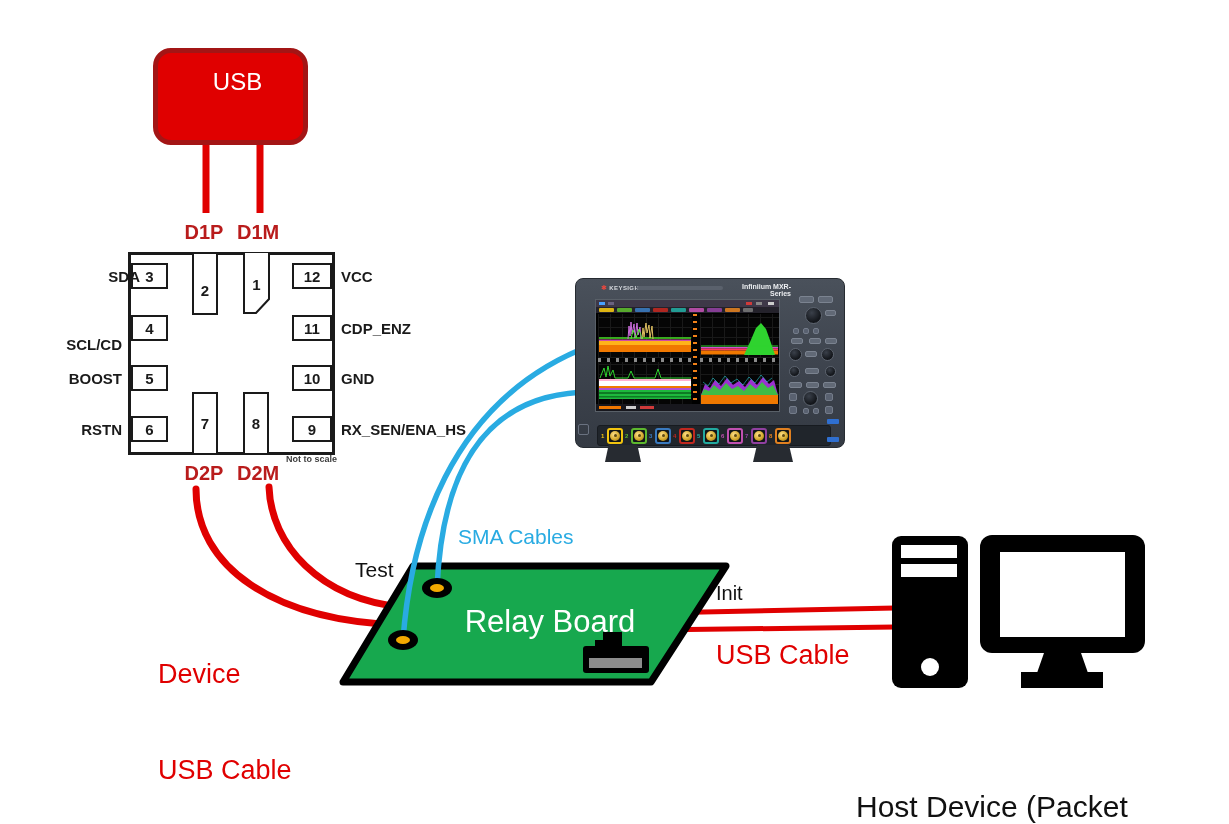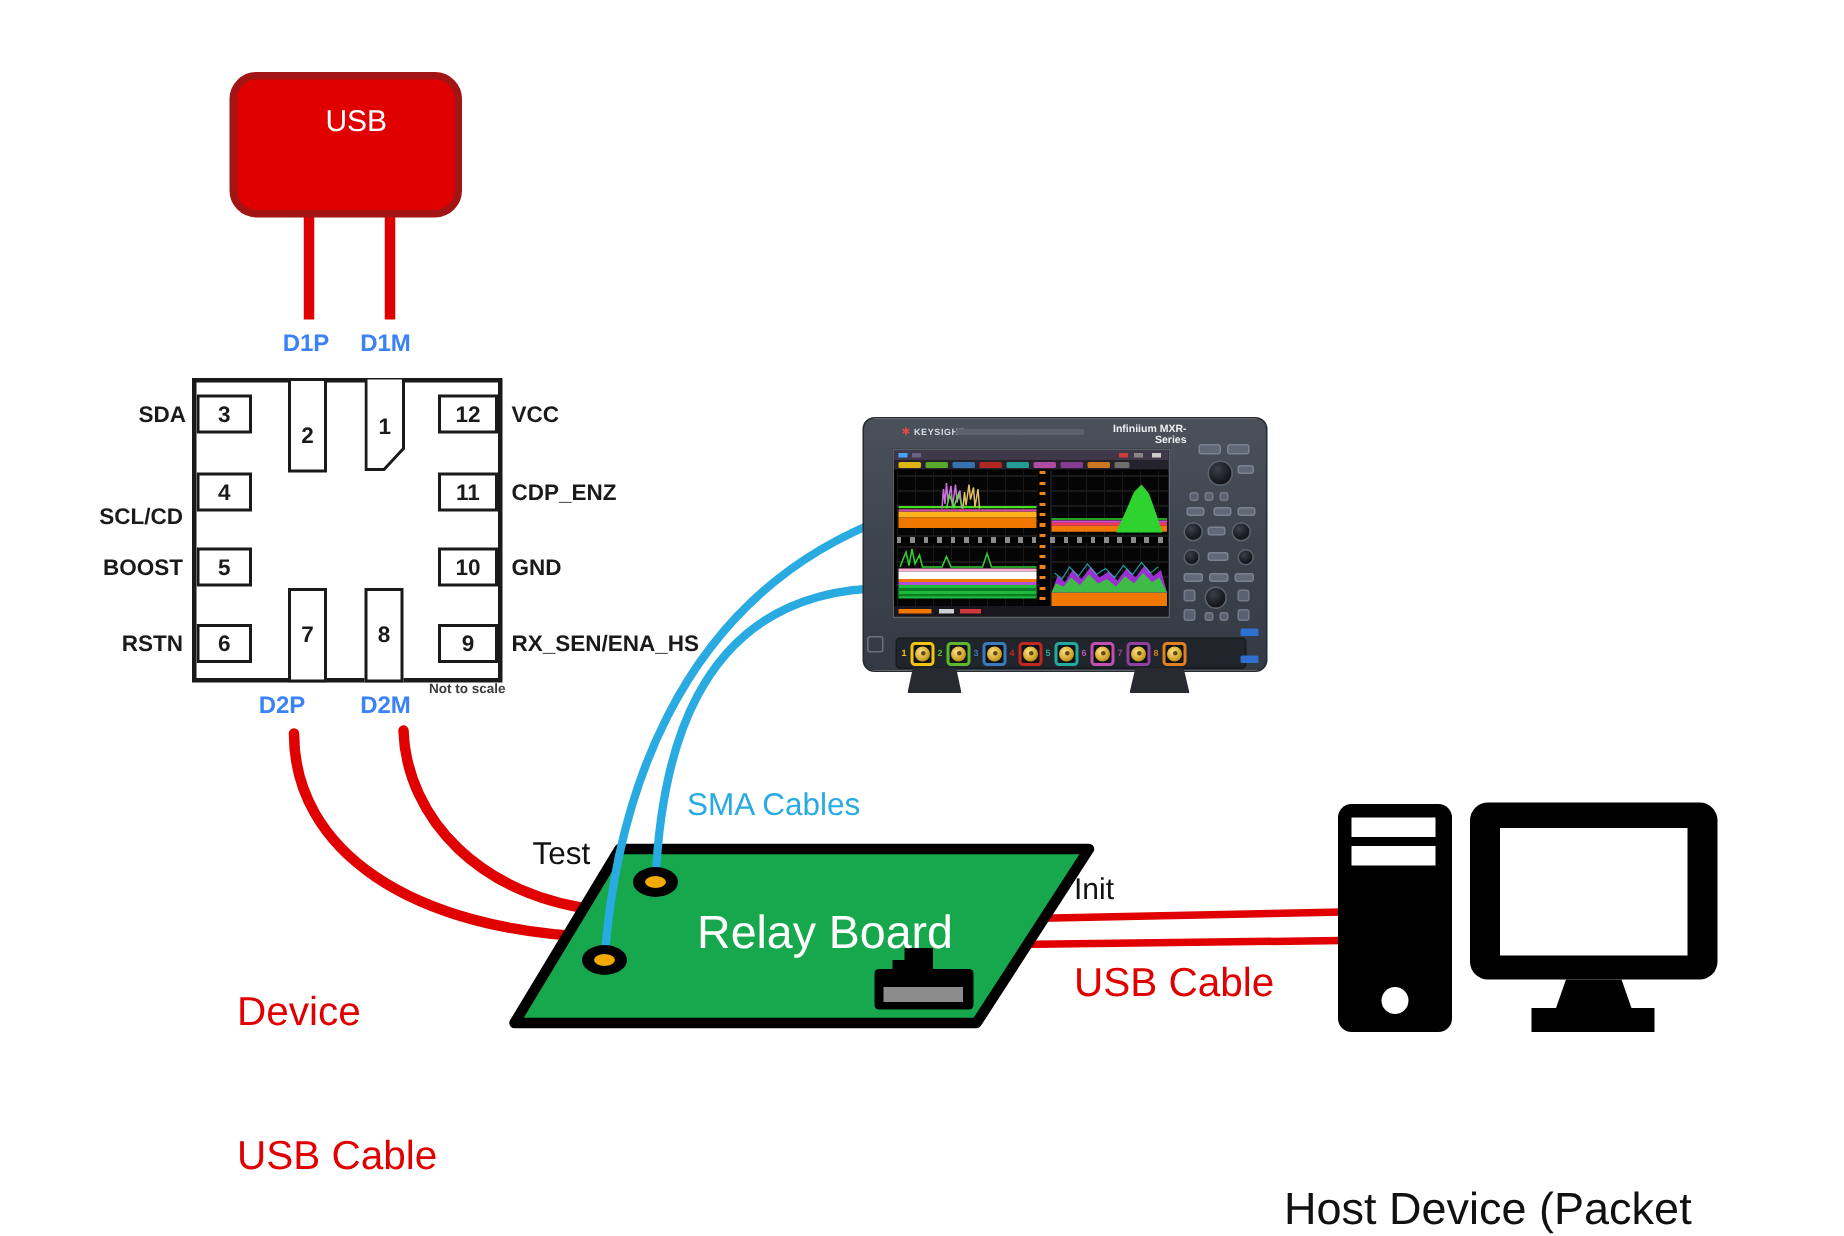--- a/index.html
+++ b/index.html
@@ -5,41 +5,41 @@
   html,body{margin:0;padding:0;background:#ffffff;}
   .canvas{position:relative;width:1229px;height:824px;background:#fff;overflow:hidden;
           font-family:"Liberation Sans","DejaVu Sans",sans-serif;}
   .abs{position:absolute;}
 
   
   #vector-layer{position:absolute;left:0;top:0;z-index:1;}
 
   
   .usb-device{left:153px;top:48px;width:155px;height:97px;background:#e00000;
-    border:5px solid #a31515;border-radius:18px;color:#fff;font-size:20px;line-height:31px;
+    border:5px solid #a31515;border-radius:18px;color:#fff;font-size:24px;line-height:31px;
     text-align:center;box-sizing:border-box;padding-top:13px;z-index:2;padding-left:14px;}
 
   
   .chip{left:128px;top:252px;width:207px;height:203px;border:3px solid #1a1a1a;background:#fff;
         box-sizing:border-box;z-index:2;}
   .pin{position:absolute;border:2px solid #1a1a1a;background:#fff;box-sizing:border-box;
        display:flex;align-items:center;justify-content:center;
        font-size:15px;font-weight:600;color:#1a1a1a;}
   .pin-left{left:0;width:37px;height:26px;}
   .pin-right{right:0;width:40px;height:26px;}
   .pin-top{top:-3px;width:26px;height:63px;align-items:flex-end;padding-bottom:14px;}
   .pin-bottom{bottom:-3px;width:26px;height:63px;align-items:center;}
   .pin1-wrap{position:absolute;top:-3px;left:112px;width:27px;height:63px;border:none;background:none;}
   .pin1-num{position:absolute;top:24px;left:0;width:27px;text-align:center;
             font-size:15px;font-weight:600;color:#1a1a1a;}
   .pin-label{position:absolute;font-size:15px;font-weight:700;color:#1a1a1a;line-height:17px;z-index:2;}
   .pin-label.right{text-align:left;}
   .pin-label.left{text-align:right;width:92px;}
-  .dpin-label{position:absolute;width:40px;text-align:center;font-size:16px;font-weight:700;
-              color:#3b82f6;z-index:2;}
+  .dpin-label{position:absolute;width:40px;text-align:center;font-size:20px;font-weight:700;
+              color:#b91c1c;z-index:2;}
   .not-to-scale{position:absolute;left:286px;top:454px;font-size:9px;font-weight:600;color:#3c3c3c;z-index:2;}
 
   
   .lbl{z-index:3;white-space:pre;}
   .lbl-test{left:355px;top:558px;font-size:21px;color:#111;}
   .lbl-init{left:716px;top:582px;font-size:20px;color:#111;}
   .lbl-sma{left:458px;top:525px;font-size:21px;color:#29abe2;}
   .lbl-short{left:158px;top:594px;font-size:27px;line-height:32px;color:#e00000;}
   .lbl-usbcable{left:716px;top:640px;font-size:27px;color:#e00000;}
   .lbl-host{left:856px;top:714px;font-size:30px;line-height:37px;color:#111;}
@@ -180,30 +180,30 @@
       <svg width="27" height="63" viewBox="0 0 27 63">
         <polygon points="1,0 26,0 26,47 13,61 1,61" fill="#ffffff" stroke="#1a1a1a" stroke-width="2"></polygon>
       </svg>
       <div class="pin1-num">1</div>
     </div>
 
     <div class="pin pin-bottom" style="left:61px;">7</div>
     <div class="pin pin-bottom" style="left:112px;">8</div>
   </div>
 
-  <div class="abs pin-label left" style="left:32px;top:268px;">SDA</div>
+  <div class="abs pin-label left" style="left:48px;top:268px;">SDA</div>
   <div class="abs pin-label left" style="left:30px;top:336px;">SCL/CD</div>
   <div class="abs pin-label left" style="left:30px;top:370px;">BOOST</div>
   <div class="abs pin-label left" style="left:30px;top:421px;">RSTN</div>
   <div class="abs pin-label right" style="left:341px;top:268px;">VCC</div>
   <div class="abs pin-label right" style="left:341px;top:320px;">CDP_ENZ</div>
   <div class="abs pin-label right" style="left:341px;top:370px;">GND</div>
   <div class="abs pin-label right" style="left:341px;top:421px;">RX_SEN/ENA_HS</div>
 
-  <div class="abs dpin-label" style="left:168px;top:462px;">D2P</div>
+  <div class="abs dpin-label" style="left:184px;top:462px;">D2P</div>
   <div class="abs dpin-label" style="left:237px;top:462px;">D2M</div>
   <div class="not-to-scale">Not to scale</div>
 
   <div class="abs scope">
     <div class="scope-body"></div>
     <div class="scope-brand"><span class="kdot">✱</span> <span>KEYSIGHT</span></div>
     <div class="scope-modelbar"></div>
     <div class="scope-series">Infiniium MXR-Series</div>
 
     <div class="scope-screen">

